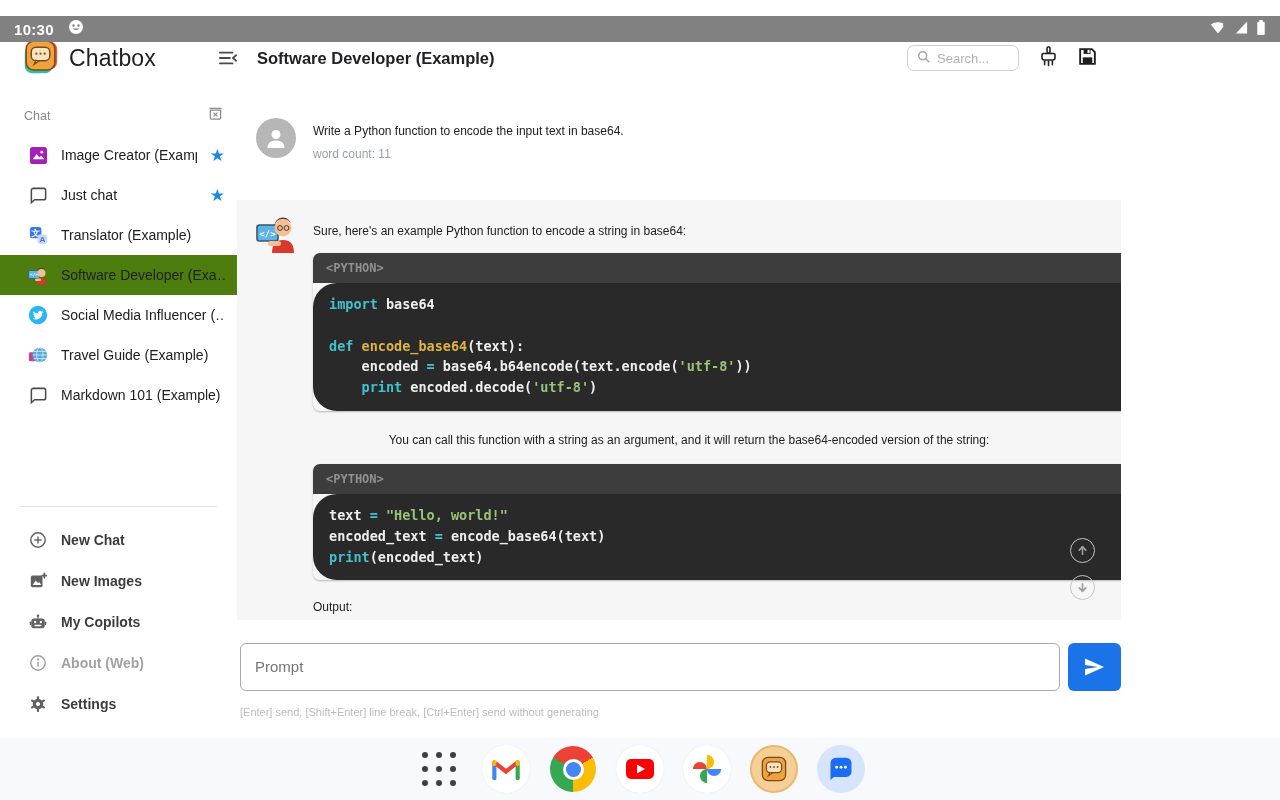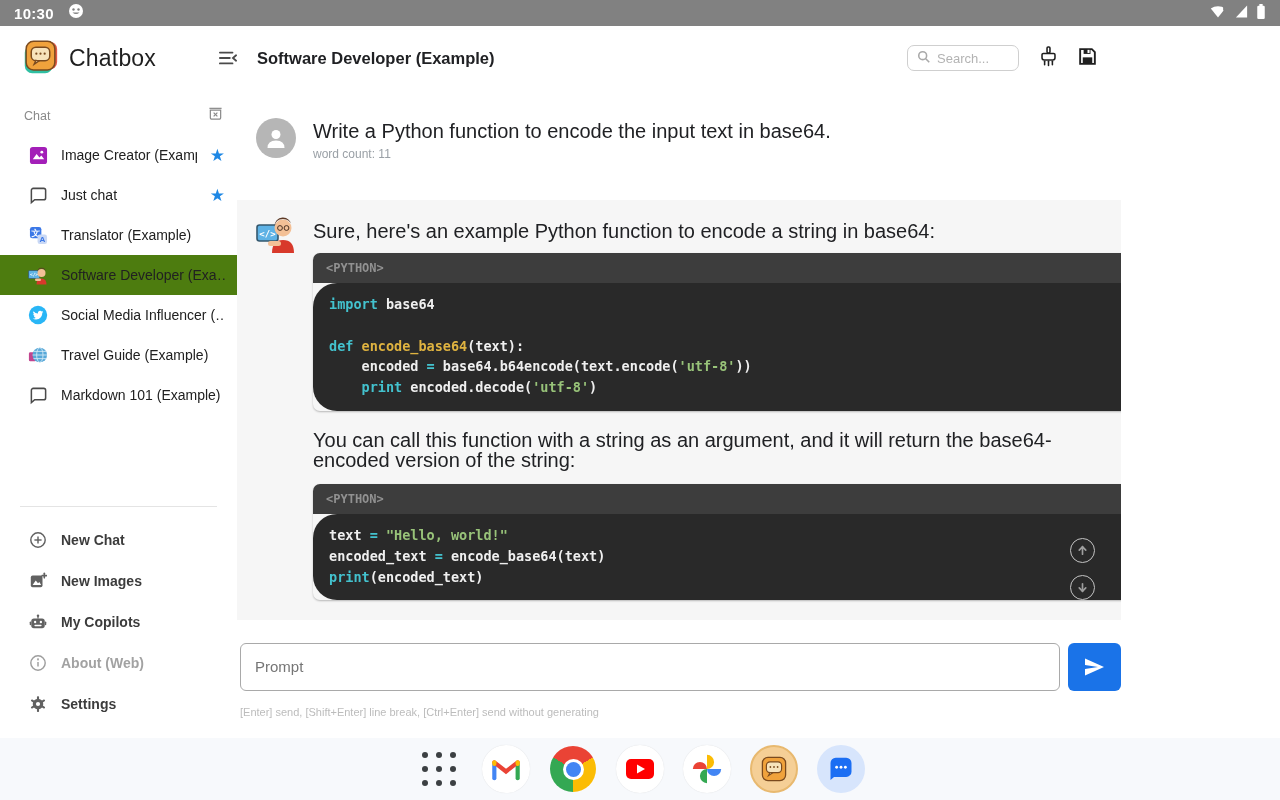--- a/index.html
+++ b/index.html
@@ -1,20 +1,20 @@
 <!DOCTYPE html>
 <html><head>
 <meta charset="utf-8">
 <style>
   * { margin:0; padding:0; box-sizing:border-box; }
   html,body { width:1280px; height:800px; overflow:hidden; background:#fff;
     font-family:"Liberation Sans", sans-serif; }
 
   
-  .status-bar { position:absolute; top:0; left:0; width:1280px; height:26px;
+  .status-bar { position:absolute; top:16px; left:0; width:1280px; height:26px;
     background:#818181; color:#fff; display:flex; align-items:center;
     padding:8px 14px; z-index:50; }
   .sb-time { font-size:15px; font-weight:bold; letter-spacing:.3px; }
   .sb-face { margin-left:14px; }
   .sb-right { margin-left:auto; display:flex; align-items:center; gap:6px; }
 
   
   .app { position:absolute; top:26px; left:0; width:1121px; height:712px; background:#fff; }
 
   
@@ -50,39 +50,39 @@
 
   
   .main { position:absolute; top:64px; left:237px; right:0; bottom:0; display:flex; flex-direction:column; }
   .msg-user { position:relative; height:110px; background:#fff; }
   .msg-assistant { position:relative; height:420px; background:#f6f6f6; overflow:hidden; }
   .avatar { position:absolute; left:19px; width:40px; height:40px; border-radius:50%; }
   .msg-user .avatar { top:28px; background:#b6b6b6; display:flex; align-items:center; justify-content:center; }
   .msg-assistant .avatar { top:14px; background:transparent; }
   .msg-body { padding-left:76px; padding-right:56px; }
   .msg-user .msg-body { padding-top:31px; }
-  .msg-text { font-size:20px; color:#202124; line-height:20px; }
+  .msg-text { font-size:12px; color:#202124; line-height:20px; }
   .msg-meta { font-size:12px; color:#9aa0a6; margin-top:6px; }
   .msg-assistant .msg-body { padding-top:21px; }
 
   
   .code-block { width:914px; border-radius:7px; overflow:hidden; margin-top:12px;
     box-shadow:0 1px 2px rgba(0,0,0,.25); }
   .code-head { height:30px; background:#3d3d3d; display:flex; align-items:center;
     padding:0 13px; }
   .code-lang { font-family:"DejaVu Sans Mono", monospace; font-size:12px; color:#919191; font-weight:bold; flex:1; }
   .copy-btn { width:18px; height:18px; display:flex; align-items:center; justify-content:center; cursor:pointer; }
   .code-body { background:#292929; padding:11px 16px 13px 16px;
     font-family:"DejaVu Sans Mono", monospace; font-size:13.5px; font-weight:bold; line-height:20.8px;border-radius:24px; }
   .code-line { white-space:pre; }
   .tok-kw { color:#43c2ce; }
   .tok-fn { color:#dfb340; }
   .tok-str { color:#98c379; }
   .tok-plain { color:#efefef; }
-  .mid-text { margin-top:19px; }
+  .mid-text { margin-top:19px;text-align:center; }
   .out-text { margin-top:17px; }
 
   
   .scroll-btn { position:absolute; right:26px; width:25px; height:25px; border-radius:50%;
     border:1.5px solid #c3c3c3; background:transparent; display:flex; align-items:center;
     justify-content:center; cursor:pointer; z-index:5; }
   .scroll-up { top:448px; }
   .scroll-down { top:485px; }
 
   

